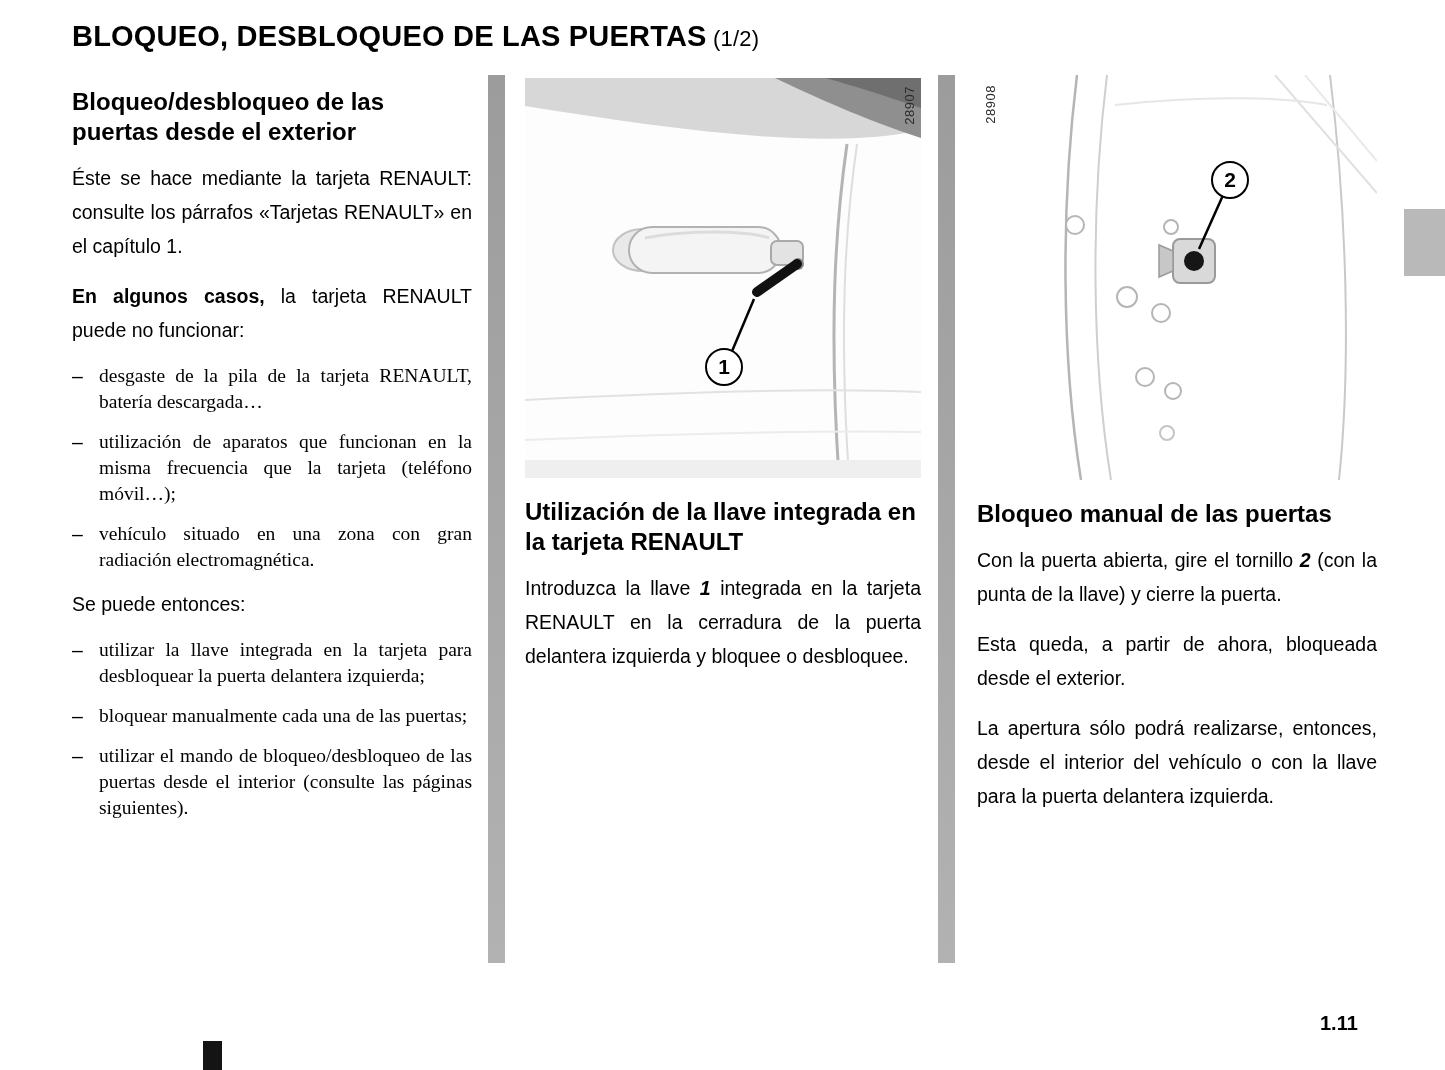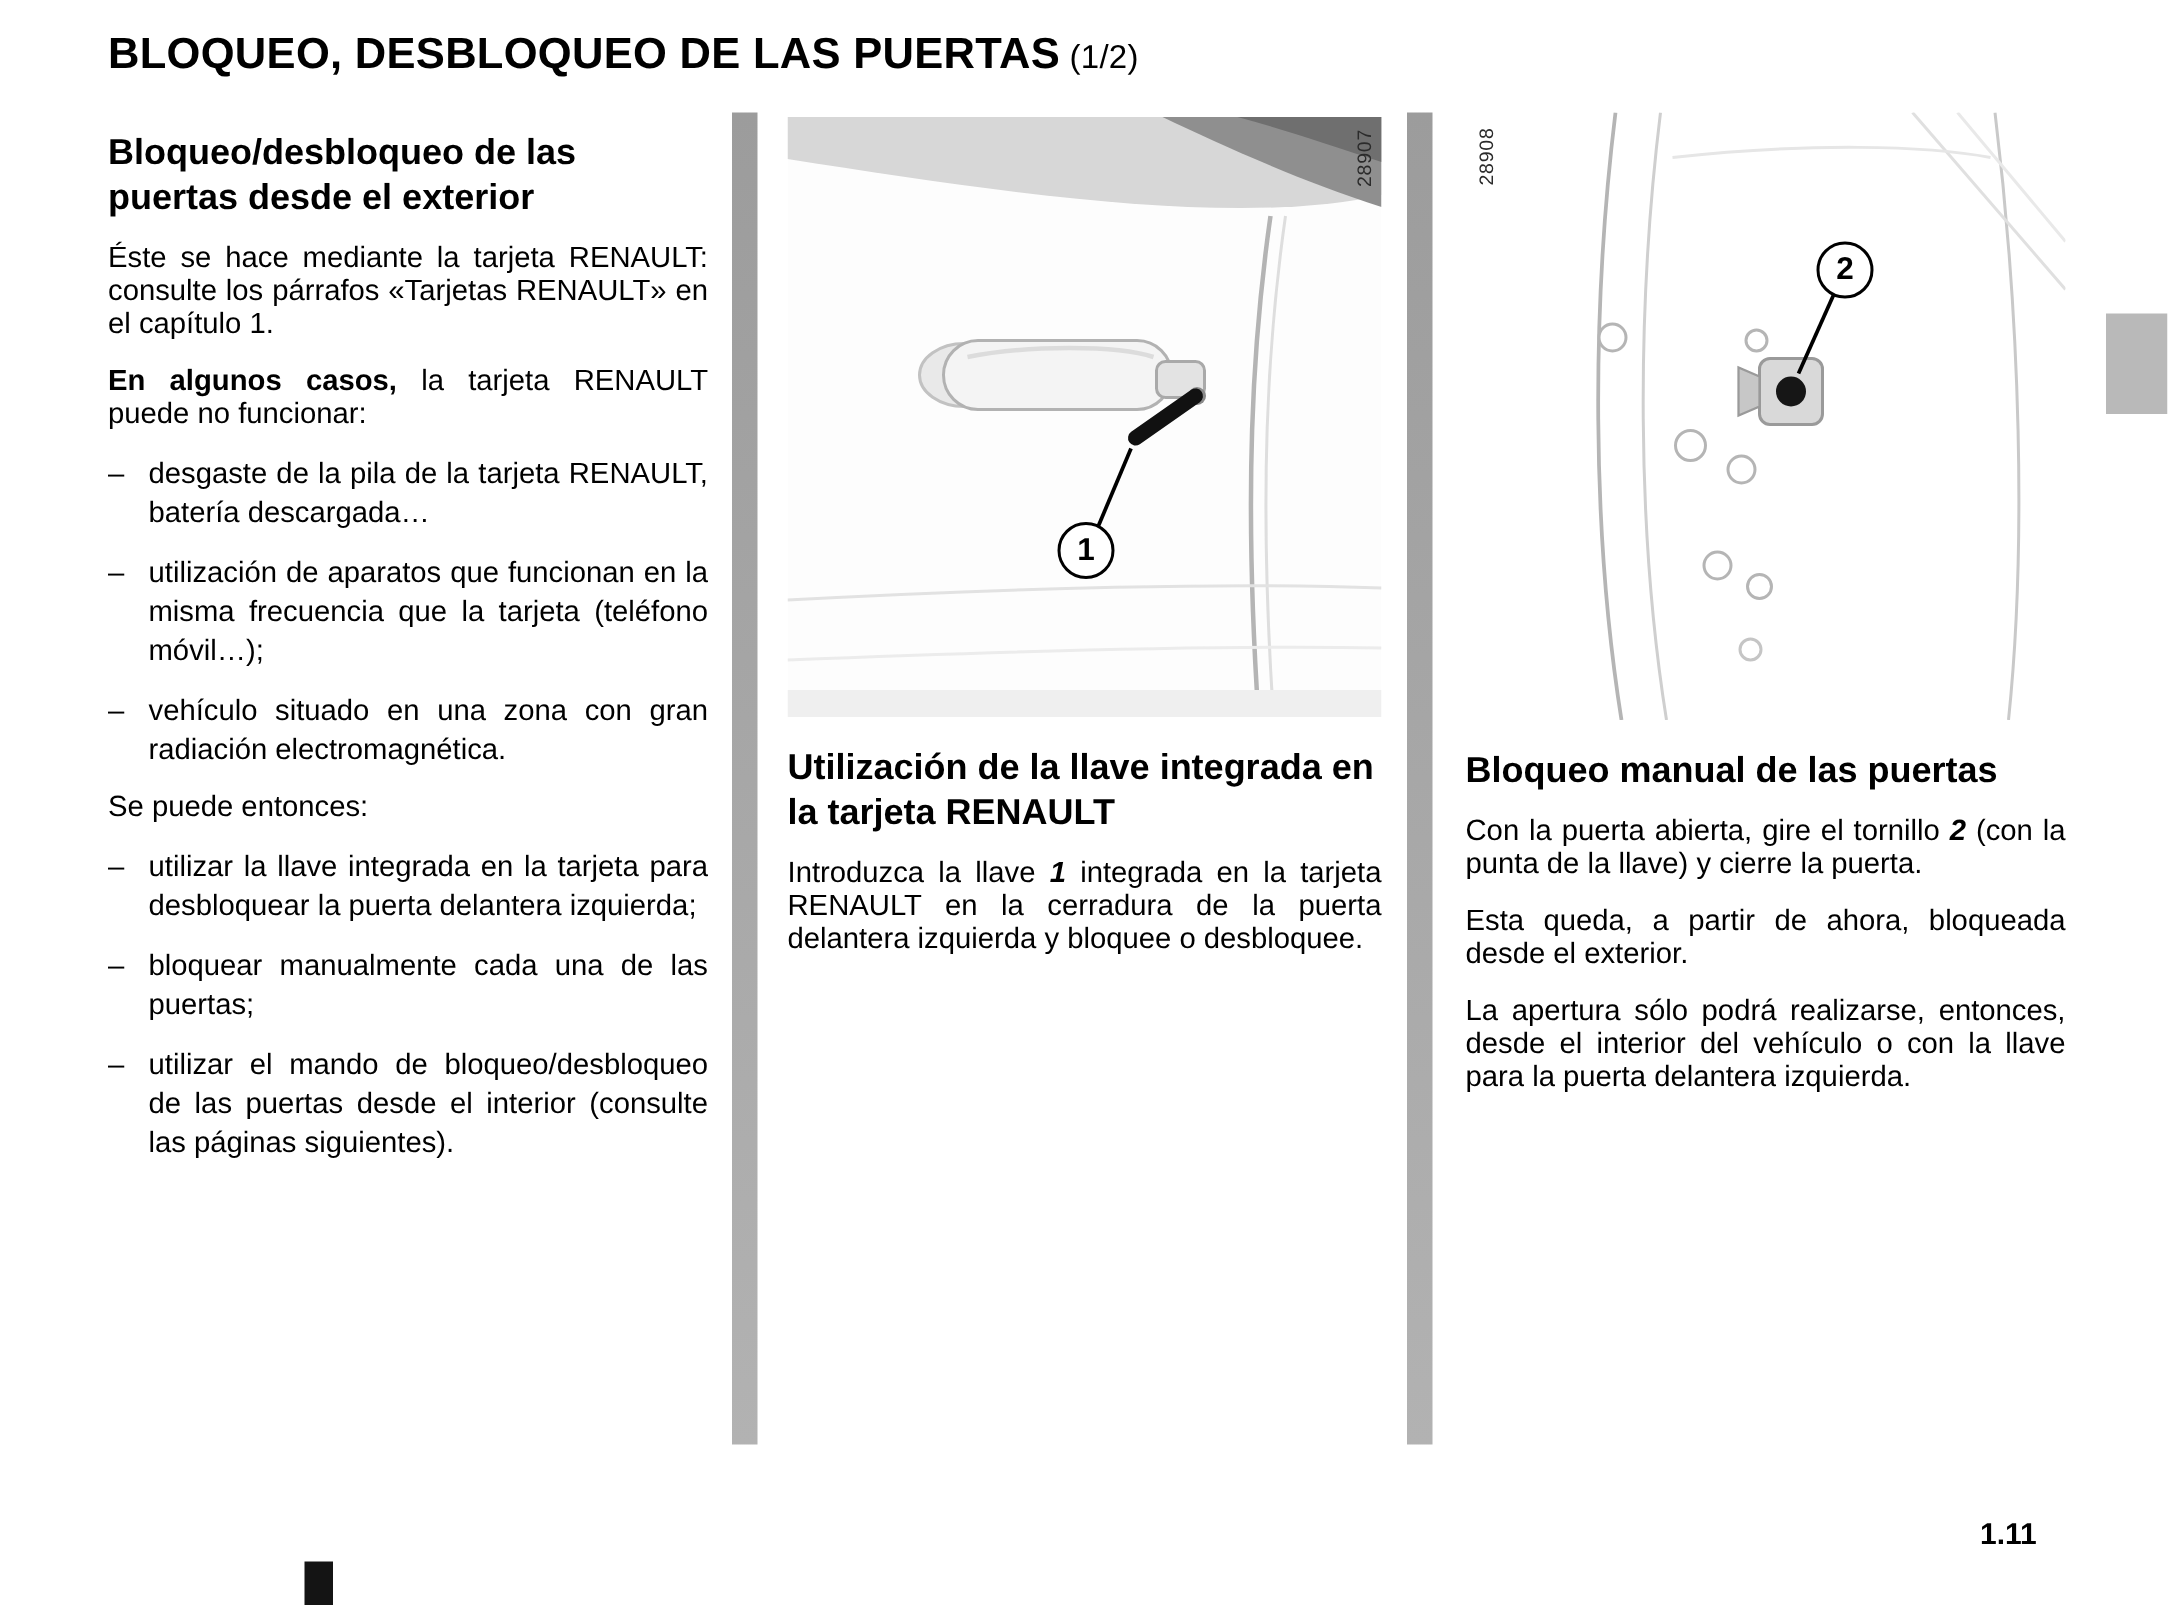--- a/index.html
+++ b/index.html
@@ -8,27 +8,27 @@
     background:#ffffff;color:#000;
     font-family:"Liberation Sans", sans-serif;
   }
   .page-title{
     position:absolute;left:72px;top:20px;
     font-size:29px;font-weight:bold;letter-spacing:.2px;white-space:nowrap;
   }
   .page-title .suffix{font-size:22px;font-weight:normal;}
 
   .col{position:absolute;top:75px;}
-  .col-text p{margin:0 0 16px;font-size:19.5px;line-height:22px;text-align:justify;}
+  .col-text p{margin:0 0 16px;font-size:19.5px;line-height:34px;text-align:justify;}
   .col-heading{font-size:24px;line-height:30px;font-weight:bold;margin:12px 0 14px;text-align:left;}
 
   .col1{left:72px;width:400px;}
   .bullet{display:flex;margin:0 0 14px;font-size:19.5px;line-height:26px;}
   .bullet .dash{flex:0 0 27px;}
-  .bullet .btxt{flex:1;text-align:justify;}
+  .bullet .btxt{flex:1;text-align:justify;font-family:Liberation Serif, serif;}
 
   .vbar{position:absolute;top:75px;width:17px;height:888px;background:linear-gradient(#9c9c9c,#b2b2b2);}
   .vbar1{left:488px;}
   .vbar2{left:938px;}
 
   .figure{position:absolute;background:#ffffff;}
   .fig1{left:525px;top:78px;width:396px;height:400px;}
   .fig2{left:975px;top:75px;width:402px;height:405px;}
   .figure svg{position:absolute;left:0;top:0;}
   .fig-id{

